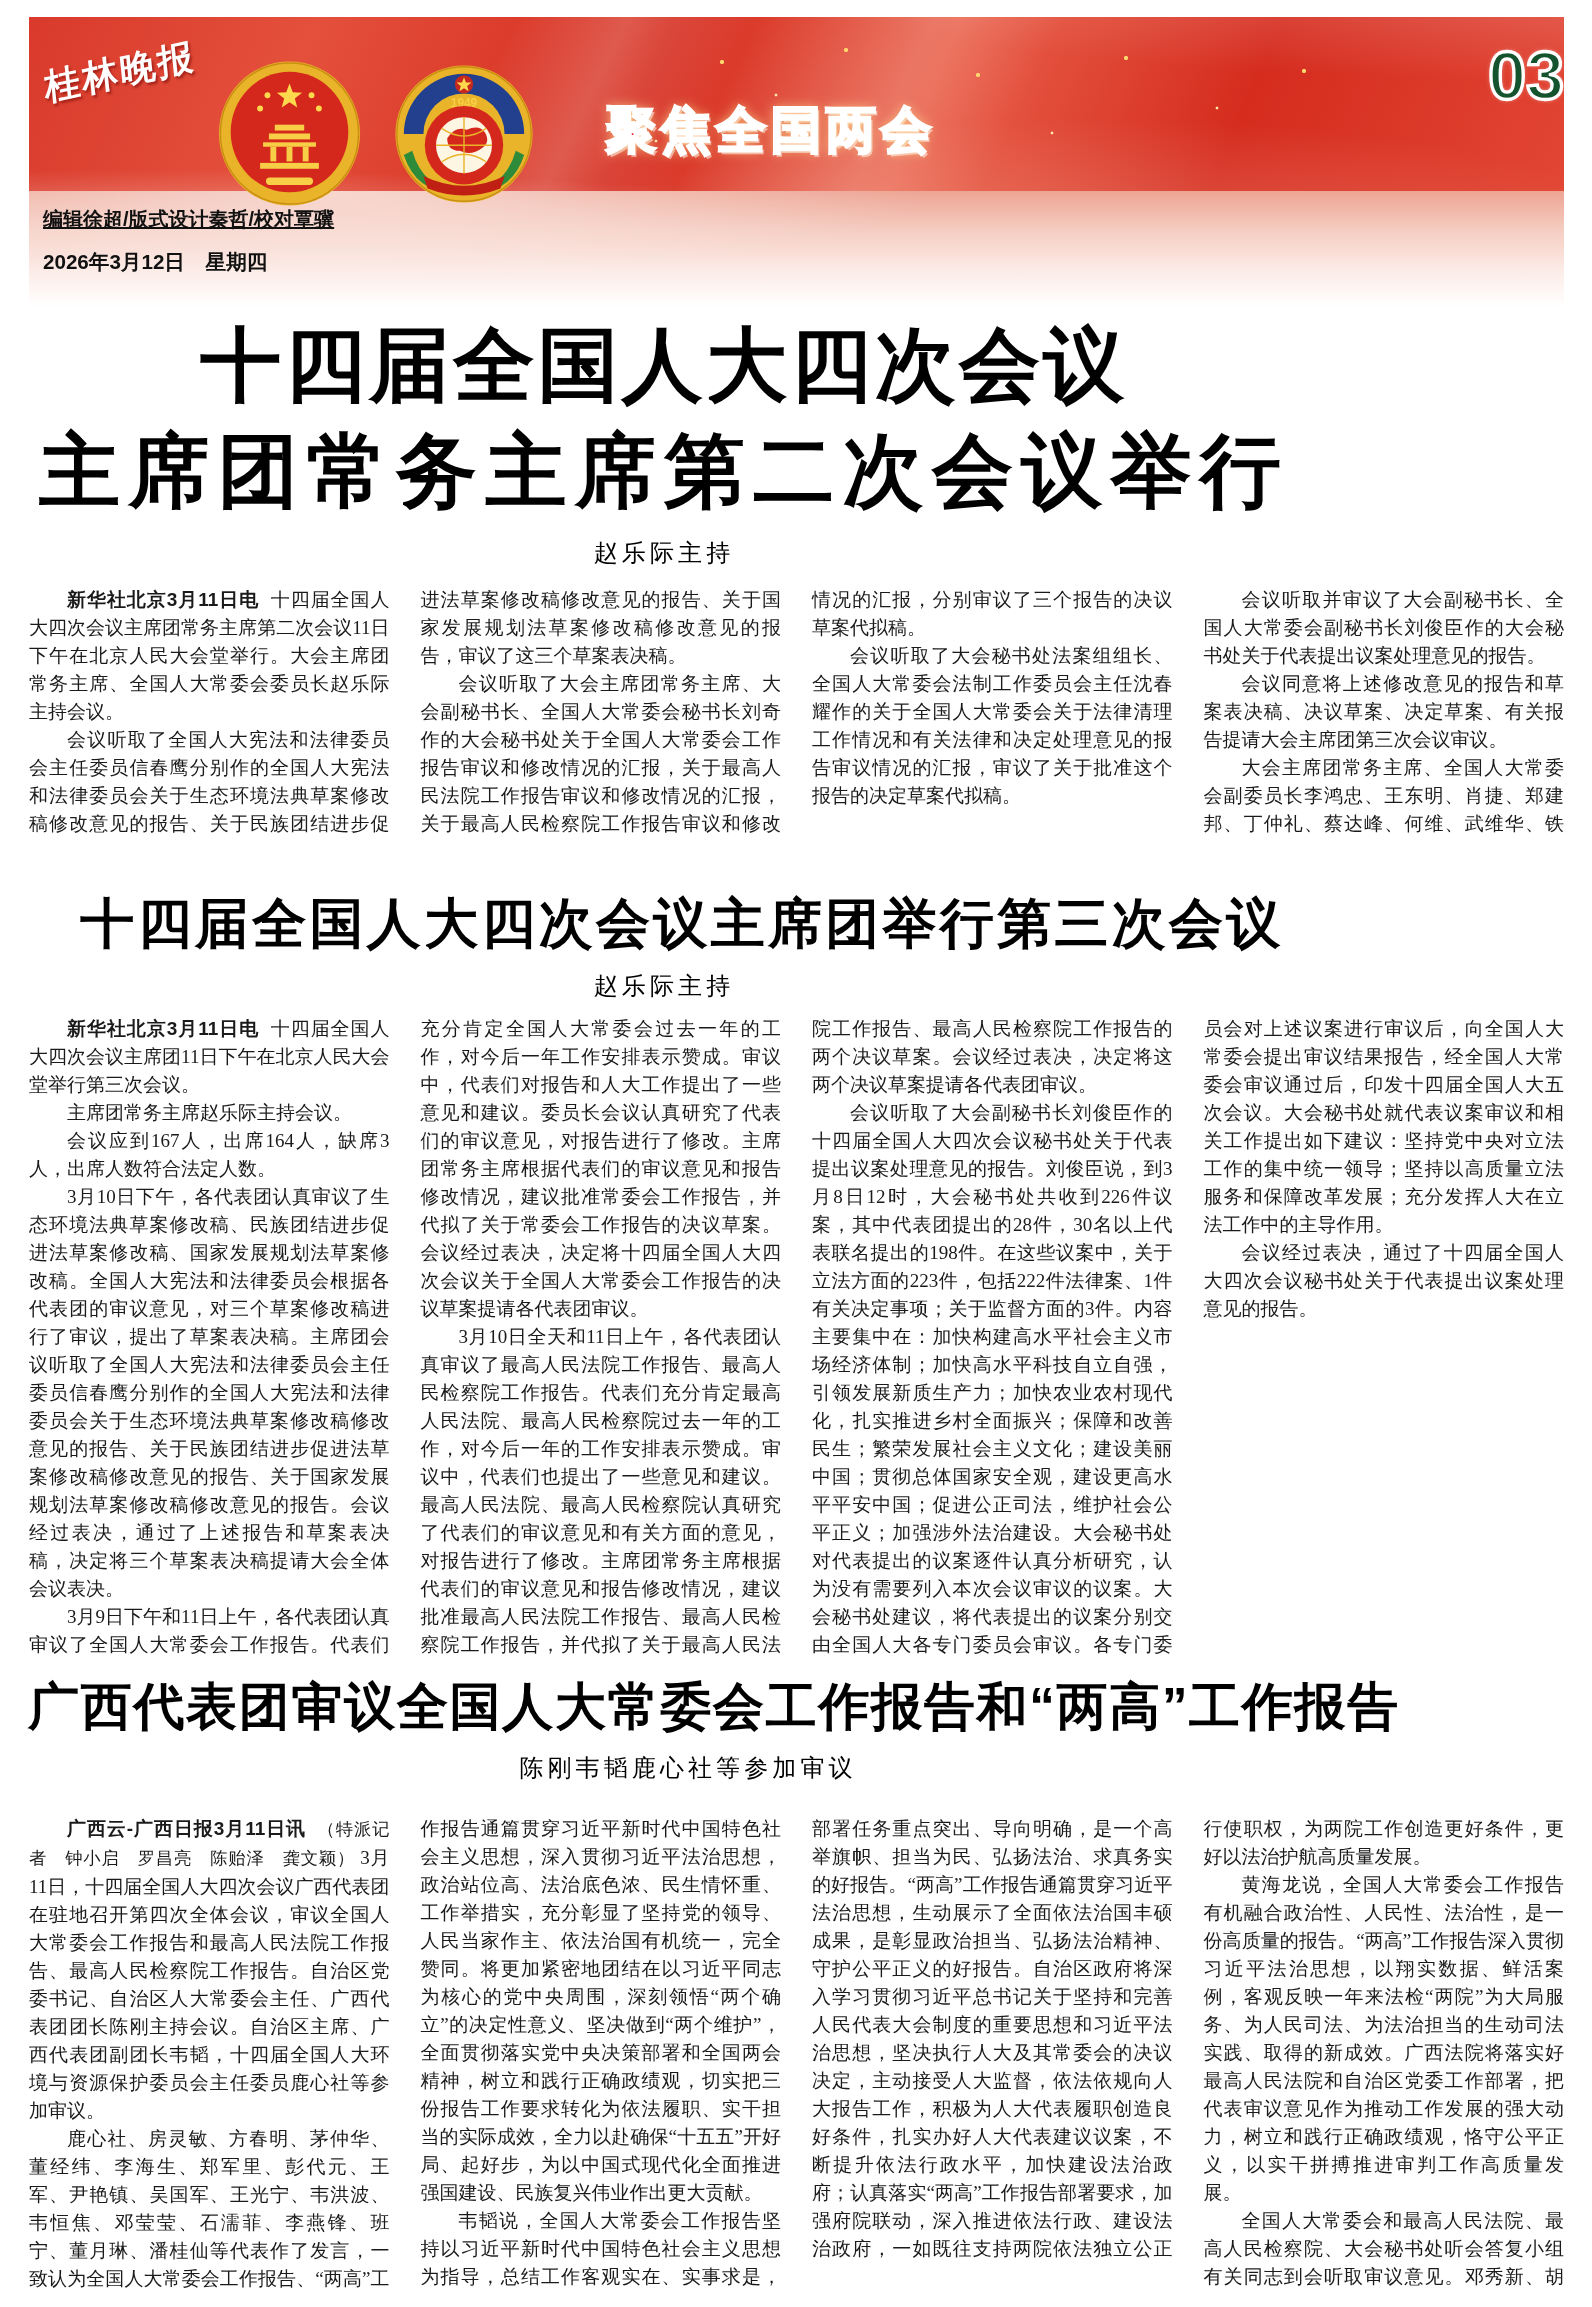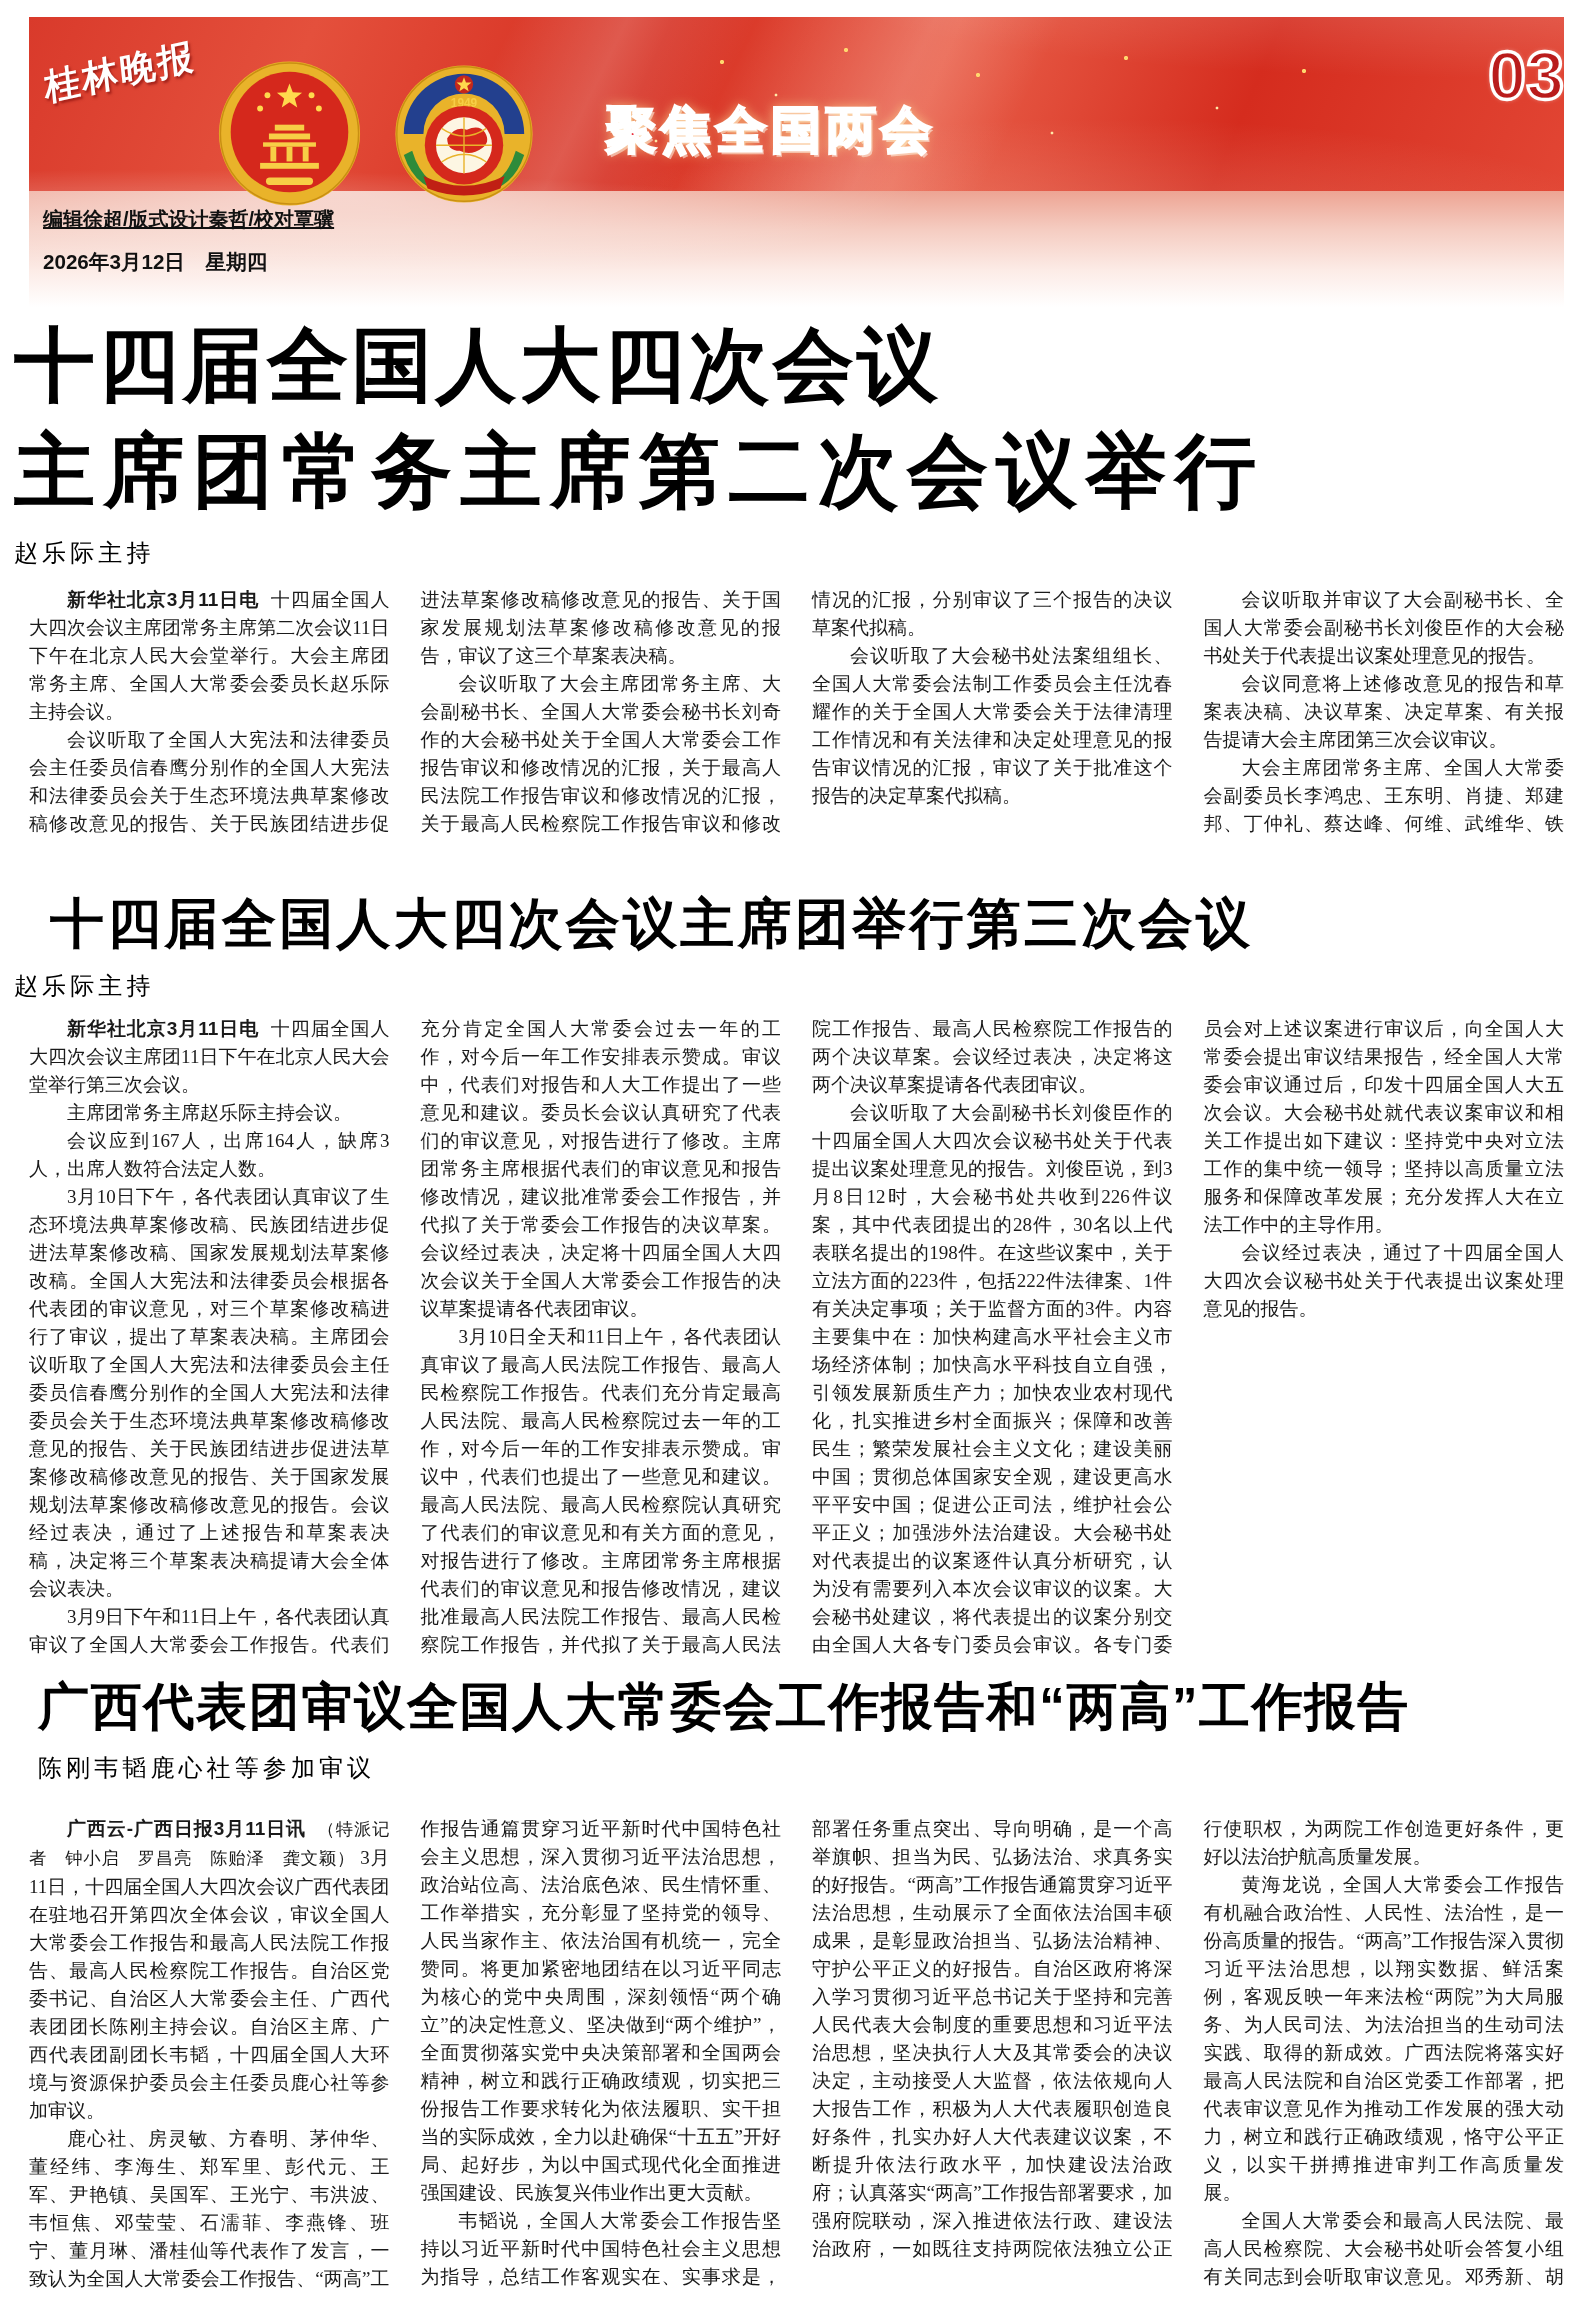--- a/index.html
+++ b/index.html
@@ -56,21 +56,21 @@
     position:absolute;left:606px;top:97px;width:569px;
     font-family:"Liberation Sans","DejaVu Sans",sans-serif;
     font-size:50px;font-weight:bold;color:#e60012;
     letter-spacing:5px;white-space:nowrap;
     -webkit-text-stroke:2.5px #ffffff;
     text-shadow:0 0 11.6px rgba(255,226,150,.9), 2.5px 2.5px 0 rgba(255,255,255,.55);
   }
   .page-number{
     position:absolute;right:28px;top:36px;
     font-family:"Liberation Sans","DejaVu Sans",sans-serif;
-    font-size:68px;font-weight:bold;color:#b91c1c;
+    font-size:68px;font-weight:bold;color:#14532d;
     -webkit-text-stroke:3.3px #ffffff;
     text-shadow:0 0 5px rgba(255,255,255,.6);
   }
   
   .subbanner{
     position:absolute;left:29px;top:191px;width:1535px;height:116px;
     background:
       radial-gradient(70% 140% at 20% 0%, rgba(255,255,255,.55), transparent 55%),
       linear-gradient(180deg,#eda493 0%,#f5cdc2 34%,#fcebe6 68%,#ffffff 100%);
   }
@@ -78,21 +78,21 @@
     position:absolute;left:43px;top:206px;
     font-family:"Liberation Sans","DejaVu Sans",sans-serif;
     font-size:20px;font-weight:bold;color:#111;white-space:nowrap;text-decoration:underline;
   }
   .dateline{
     position:absolute;left:43px;top:248px;
     font-family:"Liberation Sans","DejaVu Sans",sans-serif;
     font-size:20.6px;font-weight:bold;color:#111;white-space:nowrap;
   }
   
-  .headline-block{position:absolute;left:14px;width:1320px;text-align:left;}
+  .headline-block{position:absolute;left:4px;width:1320px;text-align:center;}
   .h1line{
     font-family:"Liberation Sans","DejaVu Sans",sans-serif;
     font-weight:bold;color:#000;font-size:81px;line-height:106px;white-space:nowrap;
   }
   .h1line.l1{letter-spacing:3.3px;}
   .h1line.l2{letter-spacing:8.3px;}
   .h2line{
     font-family:"Liberation Sans","DejaVu Sans",sans-serif;
     font-weight:bold;color:#000;font-size:54px;line-height:68px;letter-spacing:3.3px;white-space:nowrap;padding-left:36px;
   }

